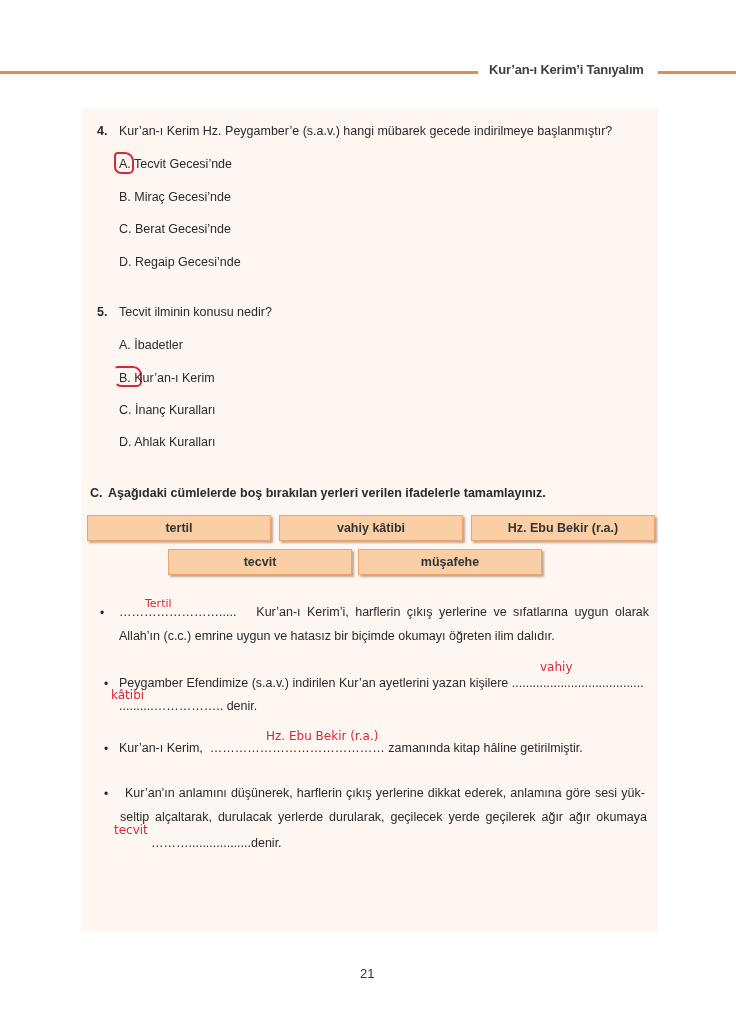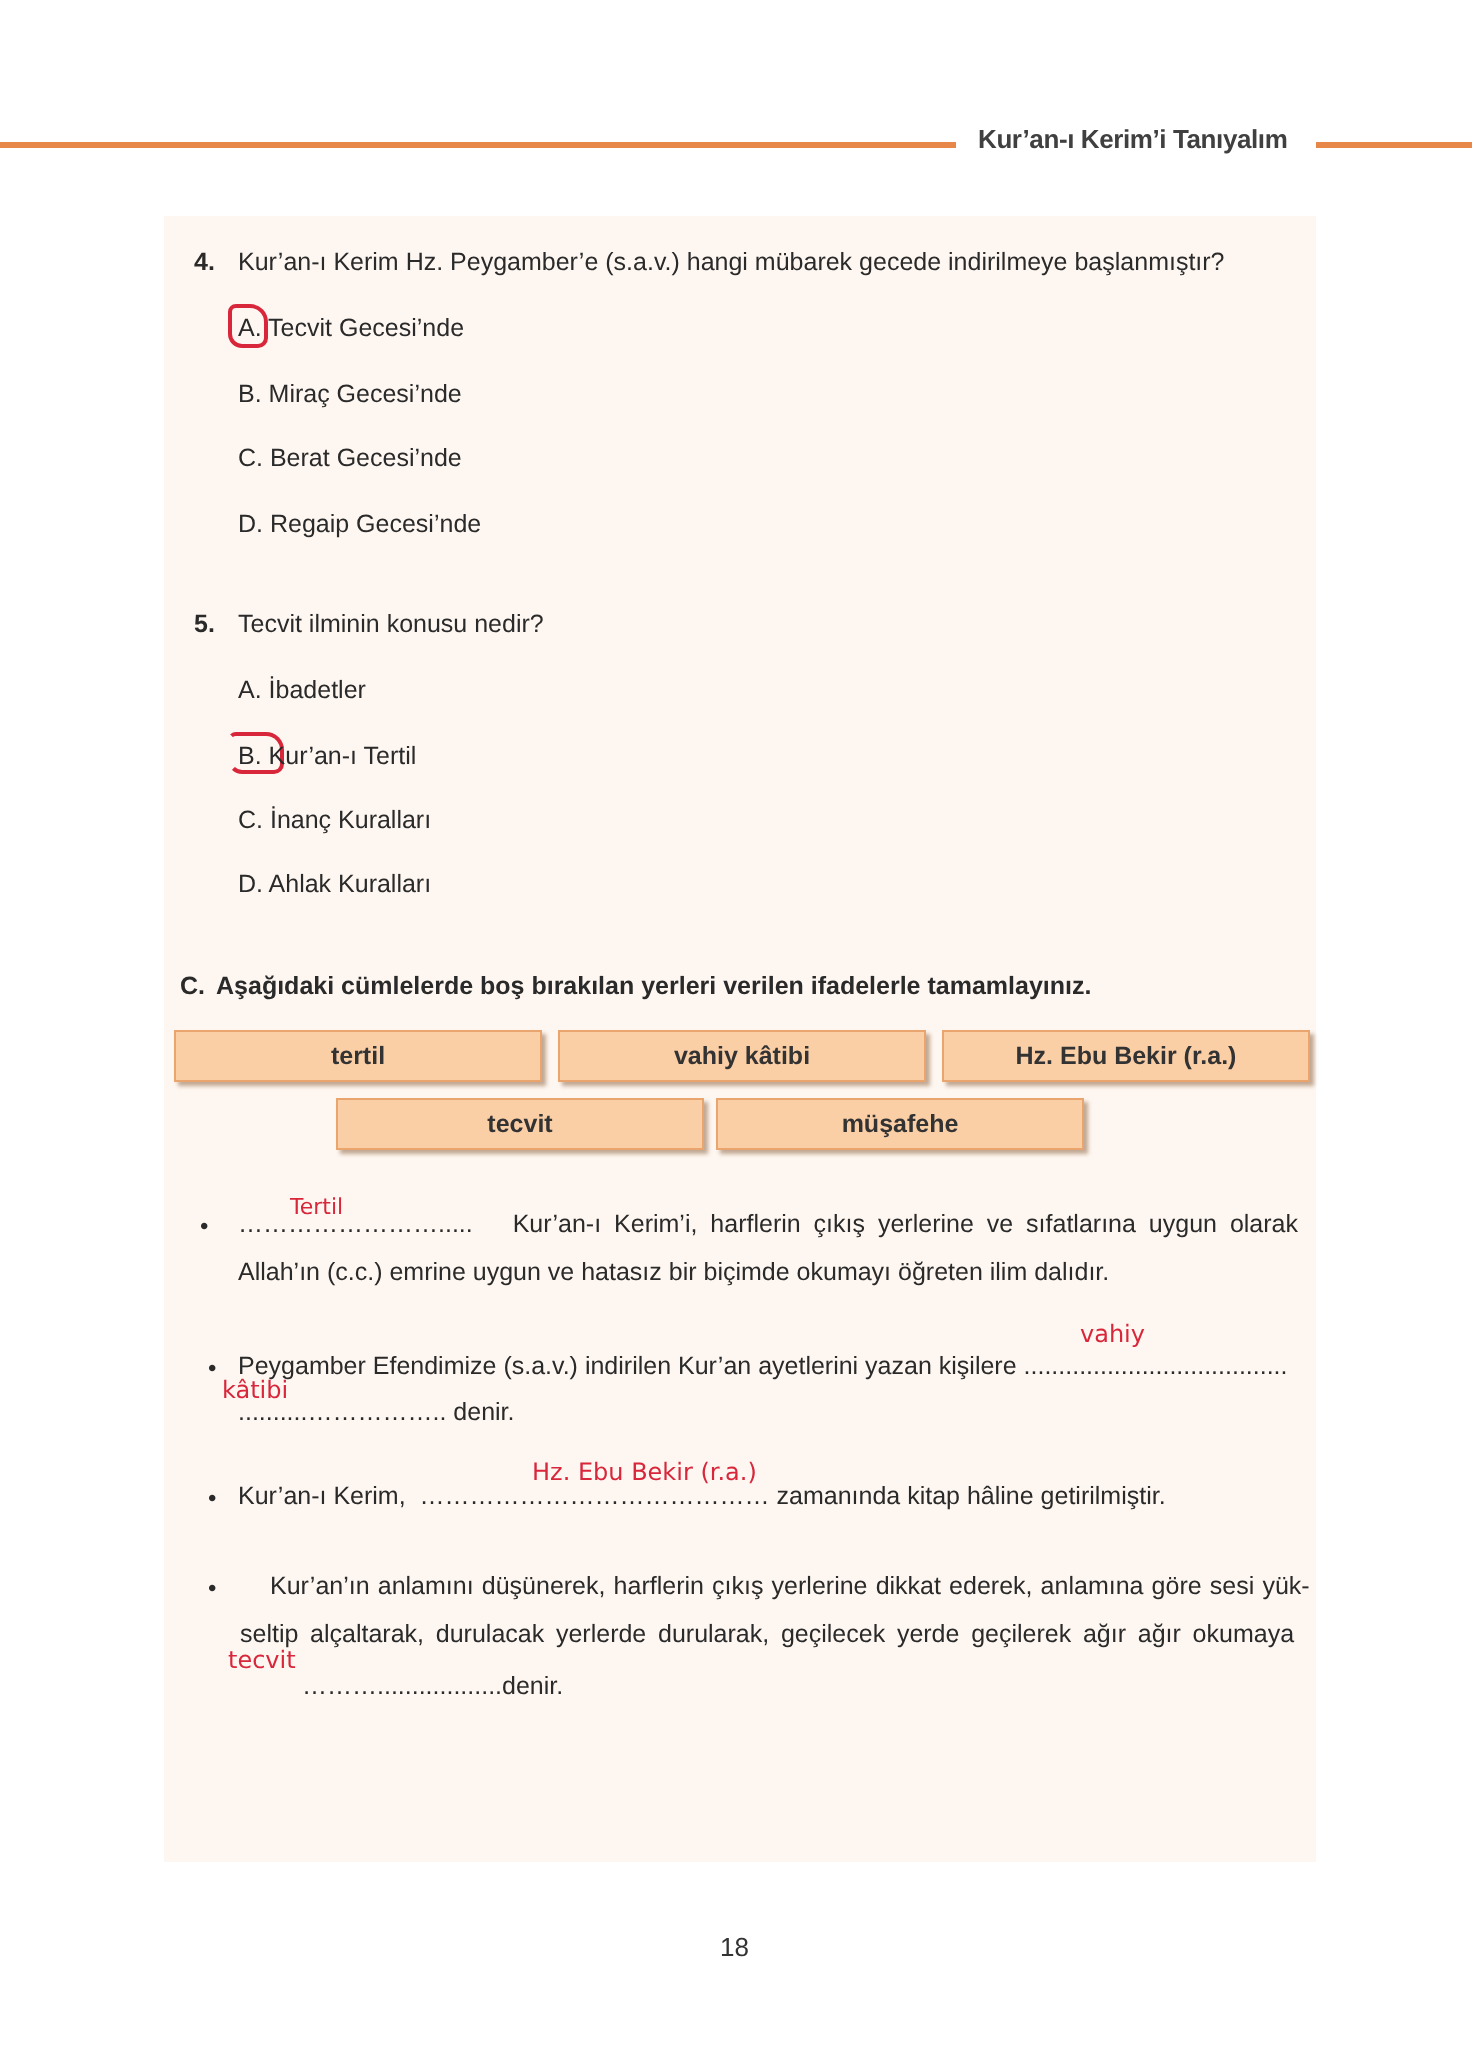--- a/index.html
+++ b/index.html
@@ -40,21 +40,21 @@
 <div class="opt" style="top:157px;">A. Tecvit Gecesi’nde</div>
 <div class="opt" style="top:190px;">B. Miraç Gecesi’nde</div>
 <div class="opt" style="top:222px;">C. Berat Gecesi’nde</div>
 <div class="opt" style="top:255px;">D. Regaip Gecesi’nde</div>
 
 <div class="q" style="left:97px; top:305px;">
   <span class="qnum">5.</span><span>Tecvit ilminin konusu nedir?</span>
 </div>
 <div class="opt" style="top:338px;">A. İbadetler</div>
 <div class="mark" style="left:114px; top:366px; width:24px; height:17px; border-left-color:transparent;"></div>
-<div class="opt" style="top:371px;">B. Kur’an-ı Tertil</div>
+<div class="opt" style="top:371px;">B. Kur’an-ı Kerim</div>
 <div class="opt" style="top:403px;">C. İnanç Kuralları</div>
 <div class="opt" style="top:435px;">D. Ahlak Kuralları</div>
 
 <div class="sec">
   <span style="display:inline-block; width:15px;">C.</span>
   <span>Aşağıdaki cümlelerde boş bırakılan yerleri verilen ifadelerle tamamlayınız.</span>
 </div>
 
 <div class="chip" style="left:87px; top:515px; width:182px;">tertil</div>
 <div class="chip" style="left:279px; top:515px; width:182px;">vahiy kâtibi</div>
@@ -84,20 +84,20 @@
 
 <div class="hand" style="left:266px; top:729px;">Hz. Ebu Bekir (r.a.)</div>
 <div class="bullet" style="left:104px; top:742px;">•</div>
 <div class="para" style="left:119px; top:741px;">
   <span>Kur’an-ı Kerim,</span>&nbsp;
   <span class="dots">……………………………………</span>
   <span>zamanında kitap hâline getirilmiştir.</span>
 </div>
 
 <div class="bullet" style="left:104px; top:787px;">•</div>
-<div class="para" style="left:135px; top:786px; word-spacing:0.6px;">Kur’an’ın anlamını düşünerek, harflerin çıkış yerlerine dikkat ederek, anlamına göre sesi yük-</div>
+<div class="para" style="left:125px; top:786px; word-spacing:0.6px;">Kur’an’ın anlamını düşünerek, harflerin çıkış yerlerine dikkat ederek, anlamına göre sesi yük-</div>
 <div class="para" style="left:120px; top:810px; word-spacing:2.4px;">seltip alçaltarak, durulacak yerlerde durularak, geçilecek yerde geçilerek ağır ağır okumaya</div>
 <div class="hand" style="left:114px; top:823px;">tecvit</div>
 <div class="para" style="left:119px; top:836px;margin-left:32px;">
   <span class="dots">………..................</span><span>denir.</span>
 </div>
 
-<div class="pagenum">18</div>
+<div class="pagenum">21</div>
 
 </body></html>

